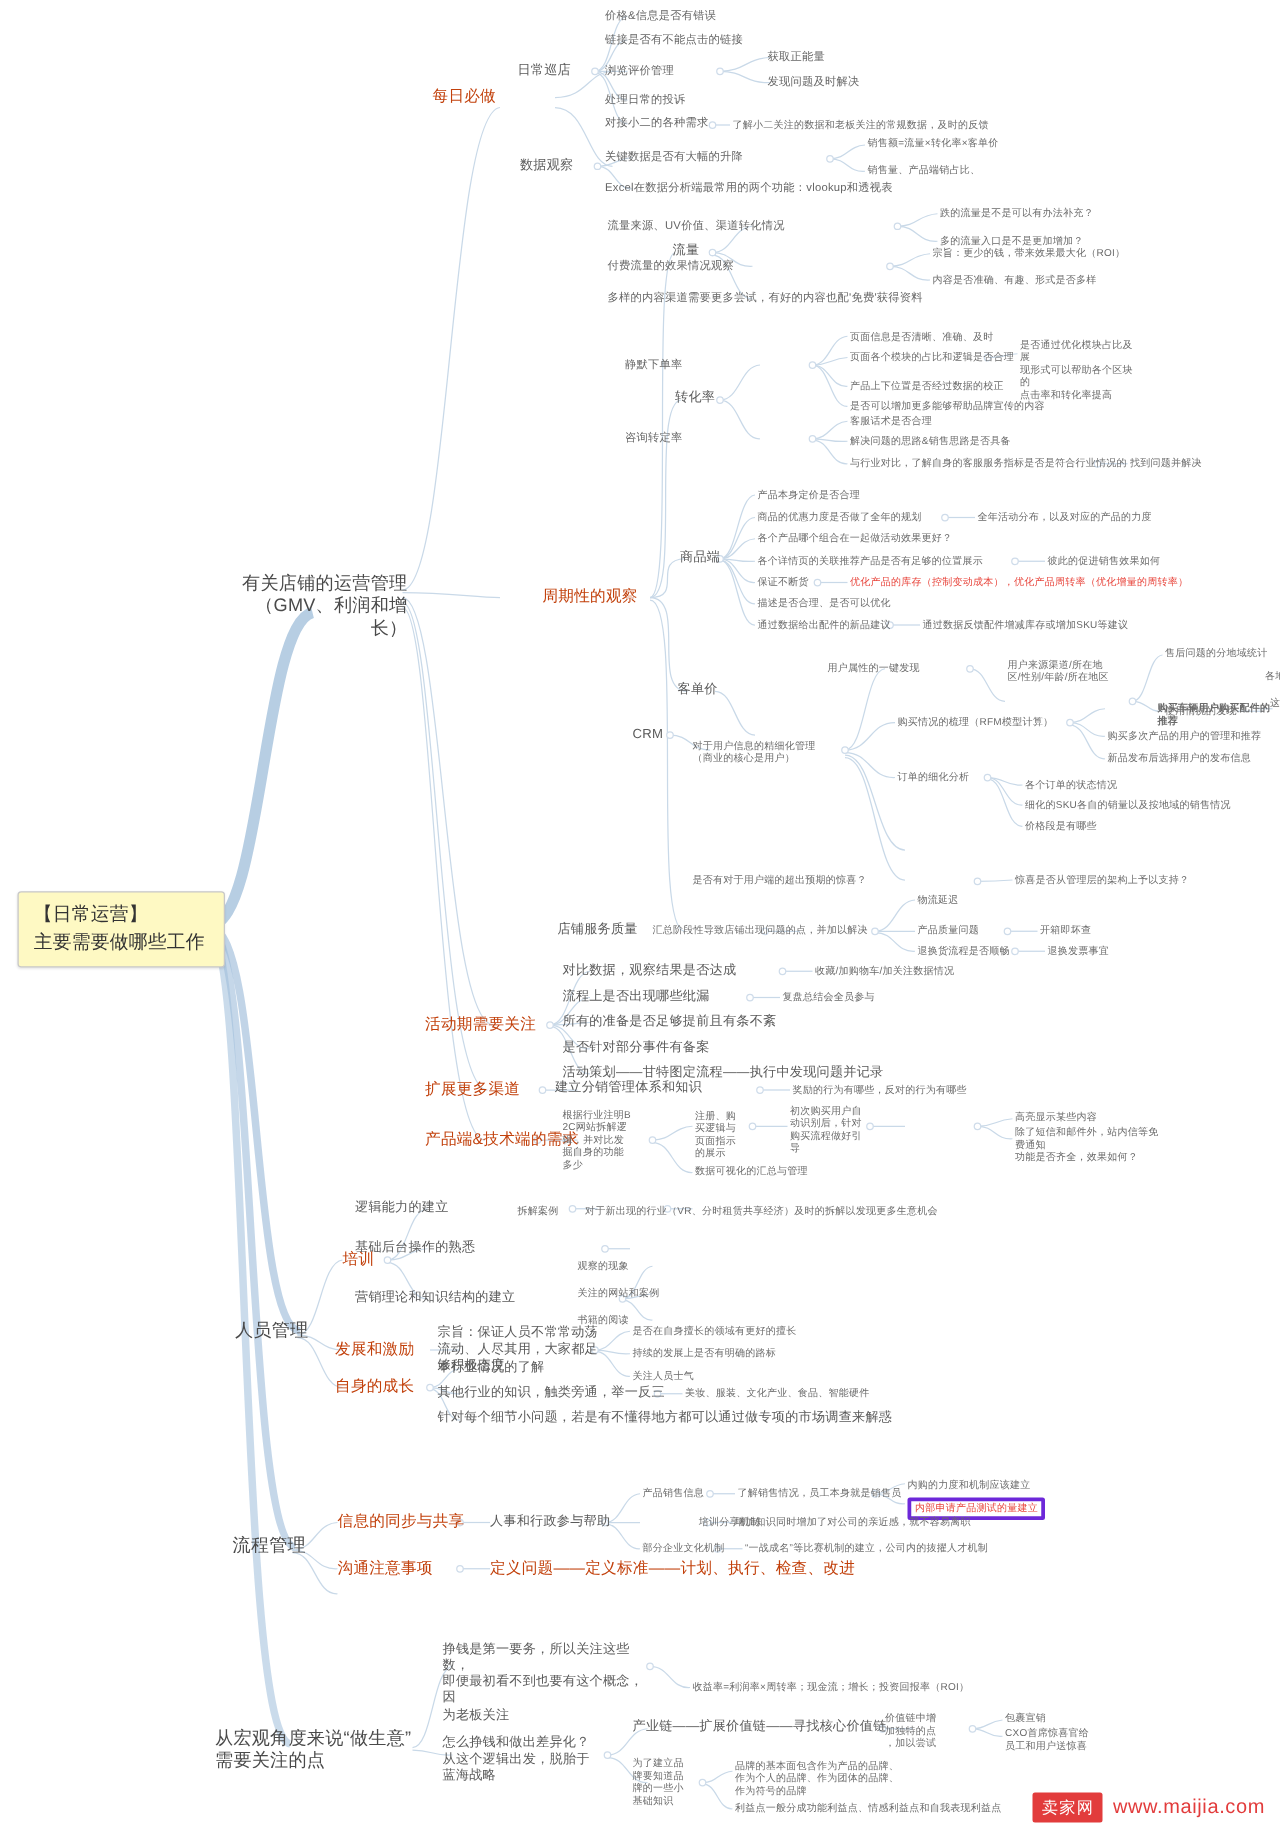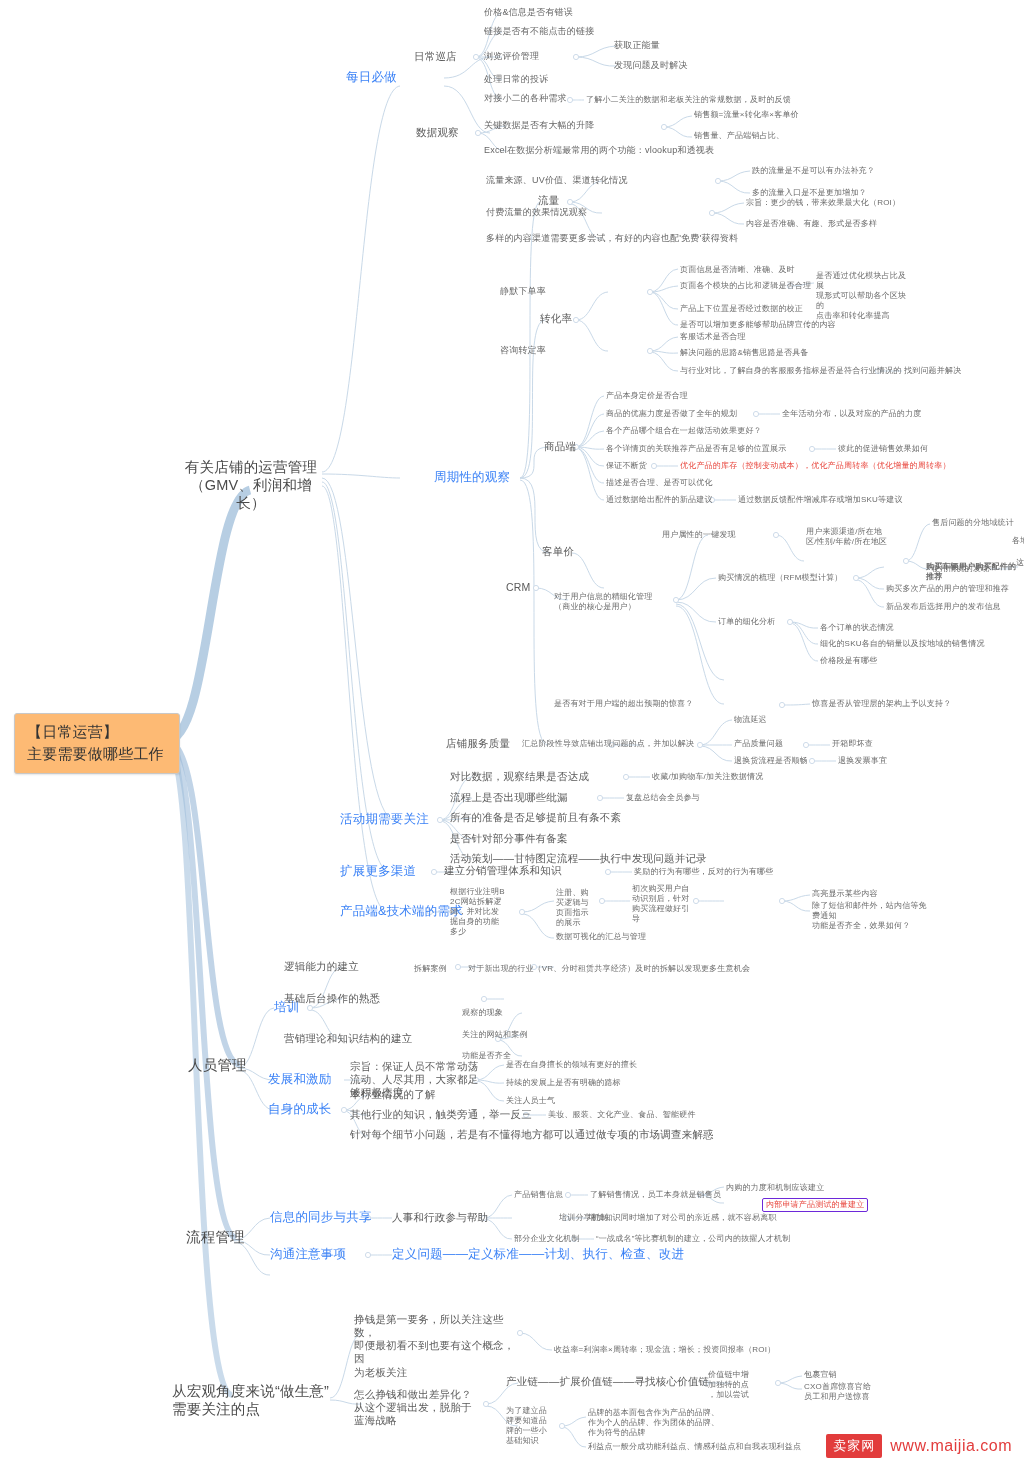--- a/index.html
+++ b/index.html
@@ -14,39 +14,38 @@
   .node{
     position:absolute;
     white-space:pre-line;
     line-height:1.25;
     color:#555;
     letter-spacing:0.2px;
   }
   
   .lv-root{
     border:1px solid #c8c8c8;
-    background:#fdba74;
+    background:#fef9c3;
     border-radius:3px;
     padding:7px 12px 8px 12px;
     font-size:15px;
     color:#333;
     box-shadow:0 1px 2px rgba(0,0,0,.10);
     line-height:1.45;
   }
   .lv1{font-size:14.5px;color:#4a4a4a;}
-  .lv2{font-size:12.5px;color:#3b82f6;}
+  .lv2{font-size:12.5px;color:#c2410c;}
   .lv3{font-size:10.5px;color:#5a5a5a;}
   .lv4{font-size:9px;color:#666;}
   .lv5{font-size:8px;color:#6b6b6b;}
   .red{color:#e8453c;}
   .boxed{
-    border:1px solid #6d28d9;
+    border:3px solid #6d28d9;
     padding:1px 3px;
     border-radius:2px;
-    margin-left:36px;
   }
   .wm{
     position:absolute;right:12px;bottom:10px;
     display:flex;align-items:center;gap:8px;
   }
   .wm-badge{
     background:#e23c3c;color:#fff;font-size:13px;
     padding:3px 7px;border-radius:2px;letter-spacing:1px;
     font-family:"Liberation Sans",sans-serif;
   }
@@ -290,21 +289,21 @@
       <circle cx="486" cy="1404" r="2.6"></circle>
       <circle cx="706" cy="1383" r="2.6"></circle>
       <circle cx="778" cy="1383" r="2.6"></circle>
       <circle cx="562" cy="1426" r="2.6"></circle>
     </g>
   </svg>
 
   <div class="node lv-root" style="left:14px;top:713px;width:140px;">【日常运营】
 主要需要做哪些工作</div>
 
-  <div class="node lv1" style="left:176px;top:458px;width:150px;text-align:center;">有关店铺的运营管理
+  <div class="node lv1" style="left:176px;top:458px;width:150px;text-align:right;">有关店铺的运营管理
 （GMV、利润和增长）</div>
   <div class="node lv1" style="left:188px;top:1056px;">人员管理</div>
   <div class="node lv1" style="left:186px;top:1228px;">流程管理</div>
   <div class="node lv1" style="left:172px;top:1382px;width:160px;">从宏观角度来说“做生意”
 需要关注的点</div>
 
   <div class="node lv2" style="left:346px;top:70px;">每日必做</div>
   <div class="node lv2" style="left:434px;top:470px;">周期性的观察</div>
   <div class="node lv2" style="left:340px;top:812px;">活动期需要关注</div>
   <div class="node lv2" style="left:340px;top:864px;">扩展更多渠道</div>
@@ -429,21 +428,21 @@
   <div class="node lv5" style="left:556px;top:932px;">数据可视化的汇总与管理</div>
 
   <div class="node lv2" style="left:274px;top:1000px;">培训</div>
   <div class="node lv3" style="left:284px;top:960px;">逻辑能力的建立</div>
   <div class="node lv5" style="left:414px;top:964px;">拆解案例</div>
   <div class="node lv5" style="left:468px;top:964px;">对于新出现的行业（VR、分时租赁共享经济）及时的拆解以发现更多生意机会</div>
   <div class="node lv3" style="left:284px;top:992px;">基础后台操作的熟悉</div>
   <div class="node lv3" style="left:284px;top:1032px;">营销理论和知识结构的建立</div>
   <div class="node lv5" style="left:462px;top:1008px;">观察的现象</div>
   <div class="node lv5" style="left:462px;top:1030px;">关注的网站和案例</div>
-  <div class="node lv5" style="left:462px;top:1051px;">功能是否齐全</div>
+  <div class="node lv5" style="left:462px;top:1051px;">书籍的阅读</div>
 
   <div class="node lv2" style="left:268px;top:1072px;">发展和激励</div>
   <div class="node lv3" style="left:350px;top:1060px;width:130px;">宗旨：保证人员不常常动荡
 流动、人尽其用，大家都足
 够积极态度</div>
   <div class="node lv5" style="left:506px;top:1060px;">是否在自身擅长的领域有更好的擅长</div>
   <div class="node lv5" style="left:506px;top:1078px;">持续的发展上是否有明确的路标</div>
   <div class="node lv5" style="left:506px;top:1096px;">关注人员士气</div>
 
   <div class="node lv2" style="left:268px;top:1102px;">自身的成长</div>

